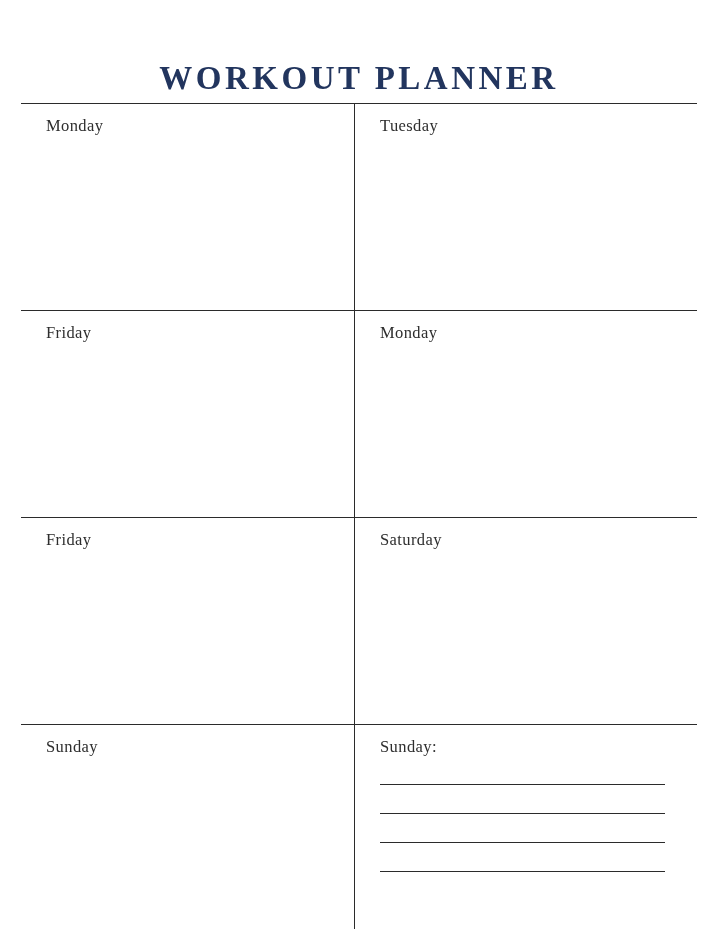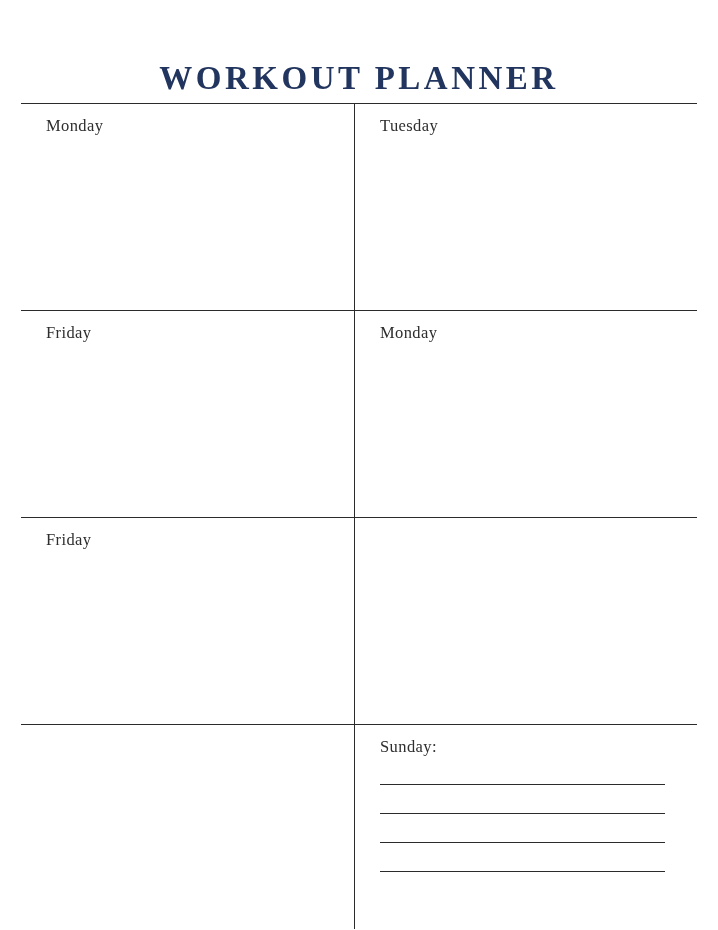--- a/index.html
+++ b/index.html
@@ -129,24 +129,29 @@
         <div class="day-label">Monday</div>
         <div class="writing-area"></div>
       </div>
     </div>
 
     <div class="row">
       <div class="cell left">
         <div class="day-label">Friday</div>
         <div class="writing-area"></div>
       </div>
+      <div class="cell right">
+        <div class="day-label">Saturday</div>
+        <div class="writing-area"></div>
+      </div>
     </div>
 
     <div class="row">
       <div class="cell left">
+        <div class="day-label">Sunday</div>
         <div class="writing-area"></div>
       </div>
       <div class="cell right">
         <div class="day-label">Sunday:</div>
         <div class="notes-lines">
           <div class="note-line"></div>
           <div class="note-line"></div>
           <div class="note-line"></div>
           <div class="note-line"></div>
         </div>

